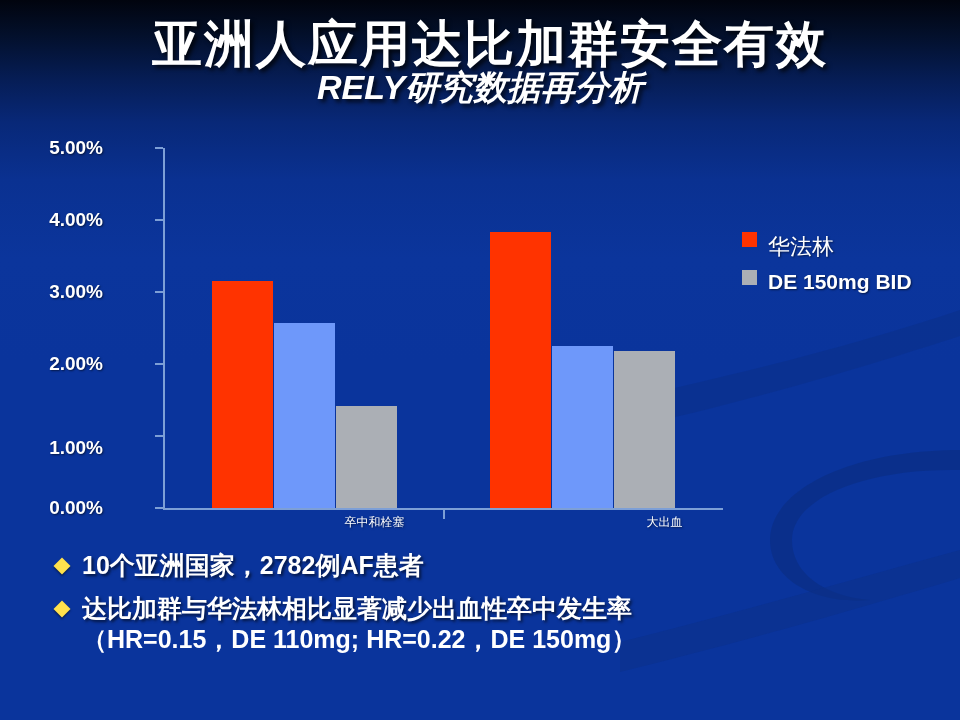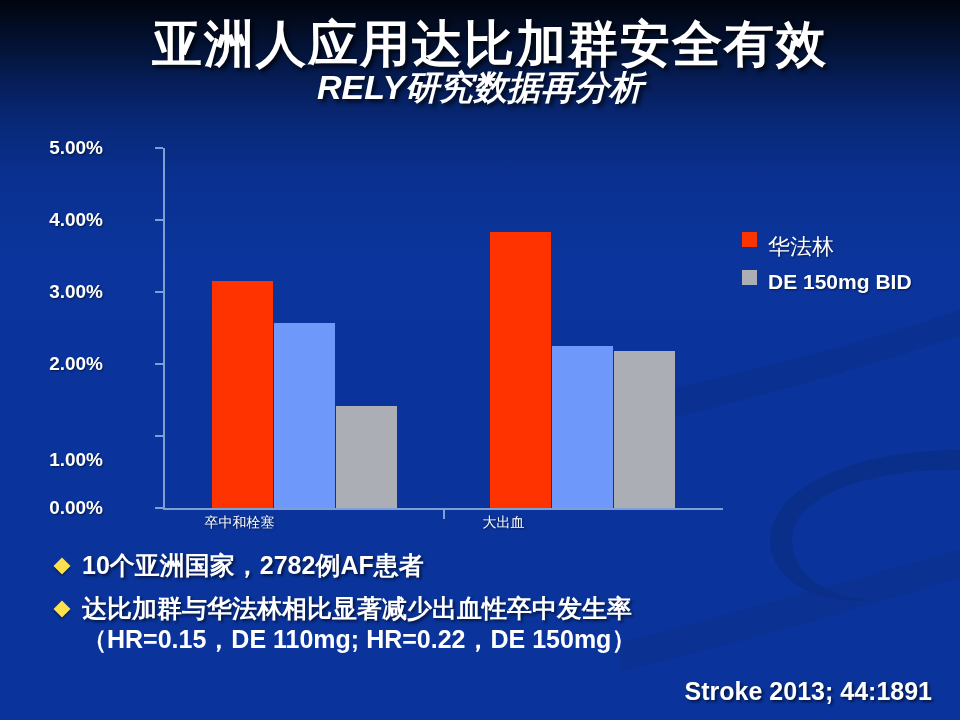--- a/index.html
+++ b/index.html
@@ -111,23 +111,23 @@
     width: 2px;
     height: 9px;
     background: #7d9fd6;
   }
   .bar {
     position: absolute;
     bottom: 0;
   }
   .cat-label {
     position: absolute;
-    font-size: 14px;
-    color: #ffffff;
-    text-align: left;
+    font-size: 12px;
+    color: #ffffff;
+    text-align: right;
     white-space: nowrap;
     text-shadow: 1px 1px 2px rgba(0,0,0,0.5);
   }
 
   
   .legend {
     position: absolute;
     left: 742px;
     top: 232px;
   }
@@ -225,21 +225,21 @@
 
     <div id="yticks">
         <div class="ytick-label" style="top: 148px; right: 805px;">5.00%</div>
         <div class="ytick-mark" style="left: 155px; top: 147px;"></div>
         <div class="ytick-label" style="top: 220px; right: 805px; text-align: center;">4.00%</div>
         <div class="ytick-mark" style="left: 155px; top: 219px;"></div>
         <div class="ytick-label" style="top: 292px; right: 805px;">3.00%</div>
         <div class="ytick-mark" style="left: 155px; top: 291px;"></div>
         <div class="ytick-label" style="top: 364px; right: 805px;">2.00%</div>
         <div class="ytick-mark" style="left: 155px; top: 363px;"></div>
-        <div class="ytick-label" style="top: 460px; right: 805px;">1.00%</div>
+        <div class="ytick-label" style="top: 448px; right: 805px;">1.00%</div>
         <div class="ytick-mark" style="left: 155px; top: 435px;"></div>
         <div class="ytick-label" style="top: 508px; right: 805px;">0.00%</div>
         <div class="ytick-mark" style="left: 155px; top: 507px;"></div>
       </div>
     <div id="bars">
         <div class="bar" style="left: 212px; width: 61px; height: 226.8px; top: 281.2px; bottom: auto; background: rgb(255, 51, 0);"></div>
         <div class="bar" style="left: 274px; width: 61px; height: 185.04px; top: 322.96px; bottom: auto; background: rgb(110, 152, 250);"></div>
         <div class="bar" style="left: 336px; width: 61px; height: 102.24px; top: 405.76px; bottom: auto; background: rgb(171, 175, 181);"></div>
         <div class="bar" style="left: 490px; width: 61px; height: 275.76px; top: 232.24px; bottom: auto; background: rgb(255, 51, 0);"></div>
         <div class="bar" style="left: 552px; width: 61px; height: 162px; top: 346px; bottom: auto; background: rgb(110, 152, 250);"></div>
@@ -268,15 +268,14 @@
       <div class="bullet-row">
         <span class="bullet-marker"></span>
         <div><span class="bullet-text">10个亚洲国家，2782例AF患者</span></div>
       </div>
       <div class="bullet-row">
         <span class="bullet-marker"></span>
         <div><span class="bullet-text">达比加群与华法林相比显著减少出血性卒中发生率</span><span class="bullet-sub">（HR=0.15，DE 110mg; HR=0.22，DE 150mg）</span></div>
       </div>
     </div>
 
-  <div class="citation">Stroke 2013; 44:1891</div>
 
 </div>
 
 </body></html>

